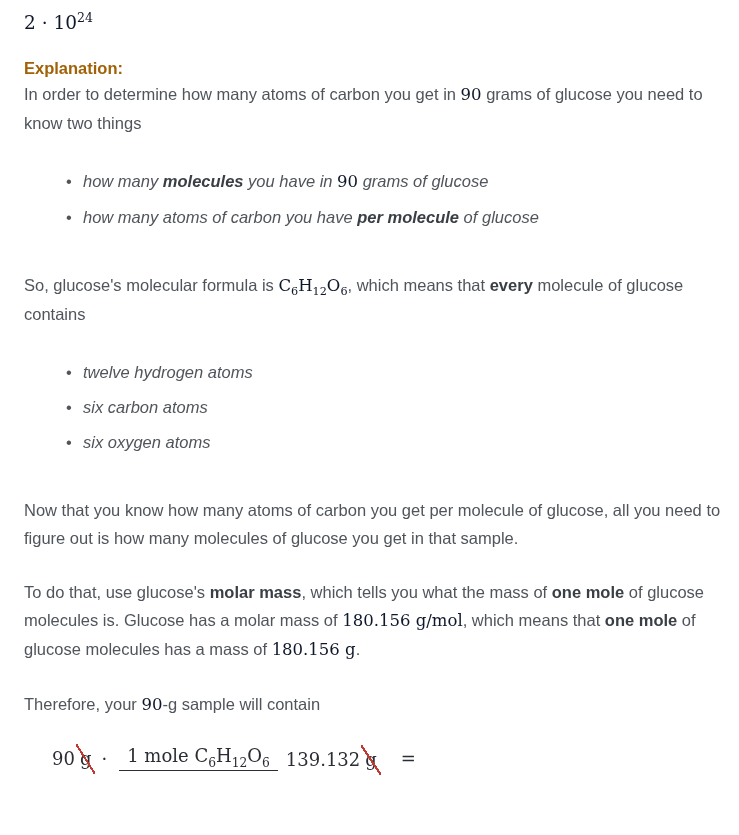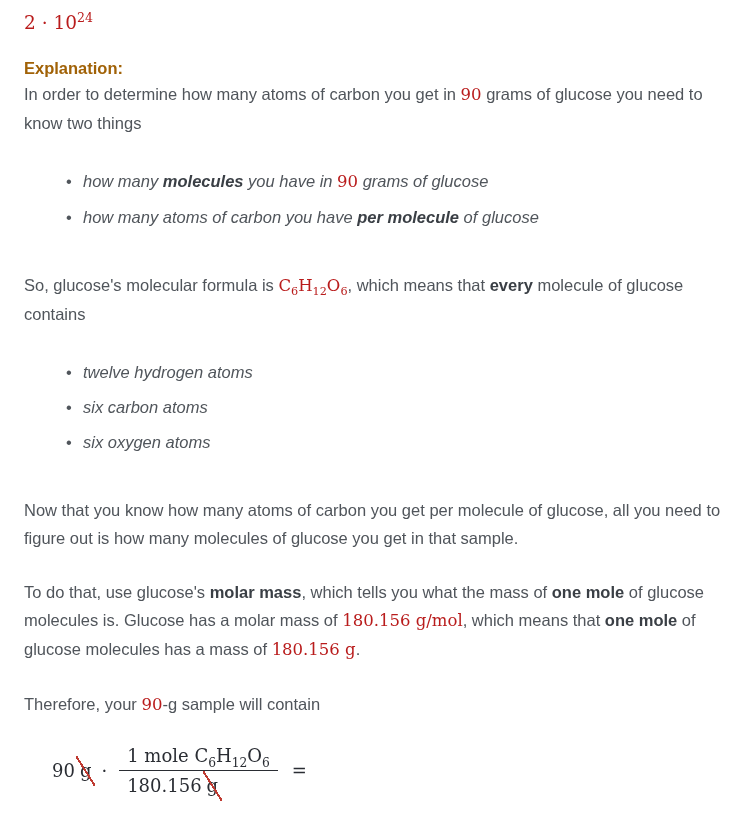--- a/index.html
+++ b/index.html
@@ -13,21 +13,21 @@
     min-height: 835px;
     padding: 6px 16px 12px 24px;
     font-family: "Liberation Sans", "DejaVu Sans", sans-serif;
     font-size: 16.5px;
     color: #50555b;
     background: #ffffff;
   }
   .math {
     font-family: "DejaVu Serif", "Liberation Serif", serif;
     font-style: normal;
-    color: #b91c1c;
+    color: #0f172a;
   }
   sup, sub {
     font-size: 68%;
     line-height: 0;
   }
   .answer-value {
     font-size: 18.5px;
     line-height: 26px;
     margin: 4px 0 20px;
   }
@@ -69,22 +69,21 @@
   .equation {
     display: flex;
     align-items: center;
     font-family: "DejaVu Serif", "Liberation Serif", serif;
     font-size: 18px;
     color: #2a2d33;
     margin: 24px 0 40px 28px;
   }
   .frac {
     display: inline-flex;
-    flex-direction: column;
-    text-align: left;
+    text-align: center;
     margin: 0 4px;
   }
   .frac .num {
     padding: 0 8px 4px;
     border-bottom: 1.4px solid #2a2d33;
   }
   .frac .den {
     padding: 4px 8px 0;
   }
   .cancel {
@@ -145,18 +144,18 @@
   <p class="para"><span>To do that, use glucose's </span><b>molar mass</b><span>, which tells you what the mass of </span><b>one mole</b><span> of glucose molecules is. Glucose has a molar mass of </span><span class="math">180.156 g/mol</span><span>, which means that </span><b>one mole</b><span> of glucose molecules has a mass of </span><span class="math">180.156 g</span><span>.</span></p>
 
   <p class="para"><span>Therefore, your </span><span class="math">90</span><span>-g sample will contain</span></p>
 
   <div class="equation">
     <span>90</span>
       <span class="cancel">g</span>
     <span class="op">·</span>
     <span class="frac">
       <span class="num"><span>1 mole C</span><sub>6</sub><span>H</span><sub>12</sub><span>O</span><sub>6</sub></span>
-      <span class="den"><span>180.156</span><span class="cancel">g</span></span>
+      <span class="den"><span>139.132</span><span class="cancel">g</span></span>
     </span>
     <span class="eq-sign">=</span>
   </div>
 
 </div>
 
 </body></html>

